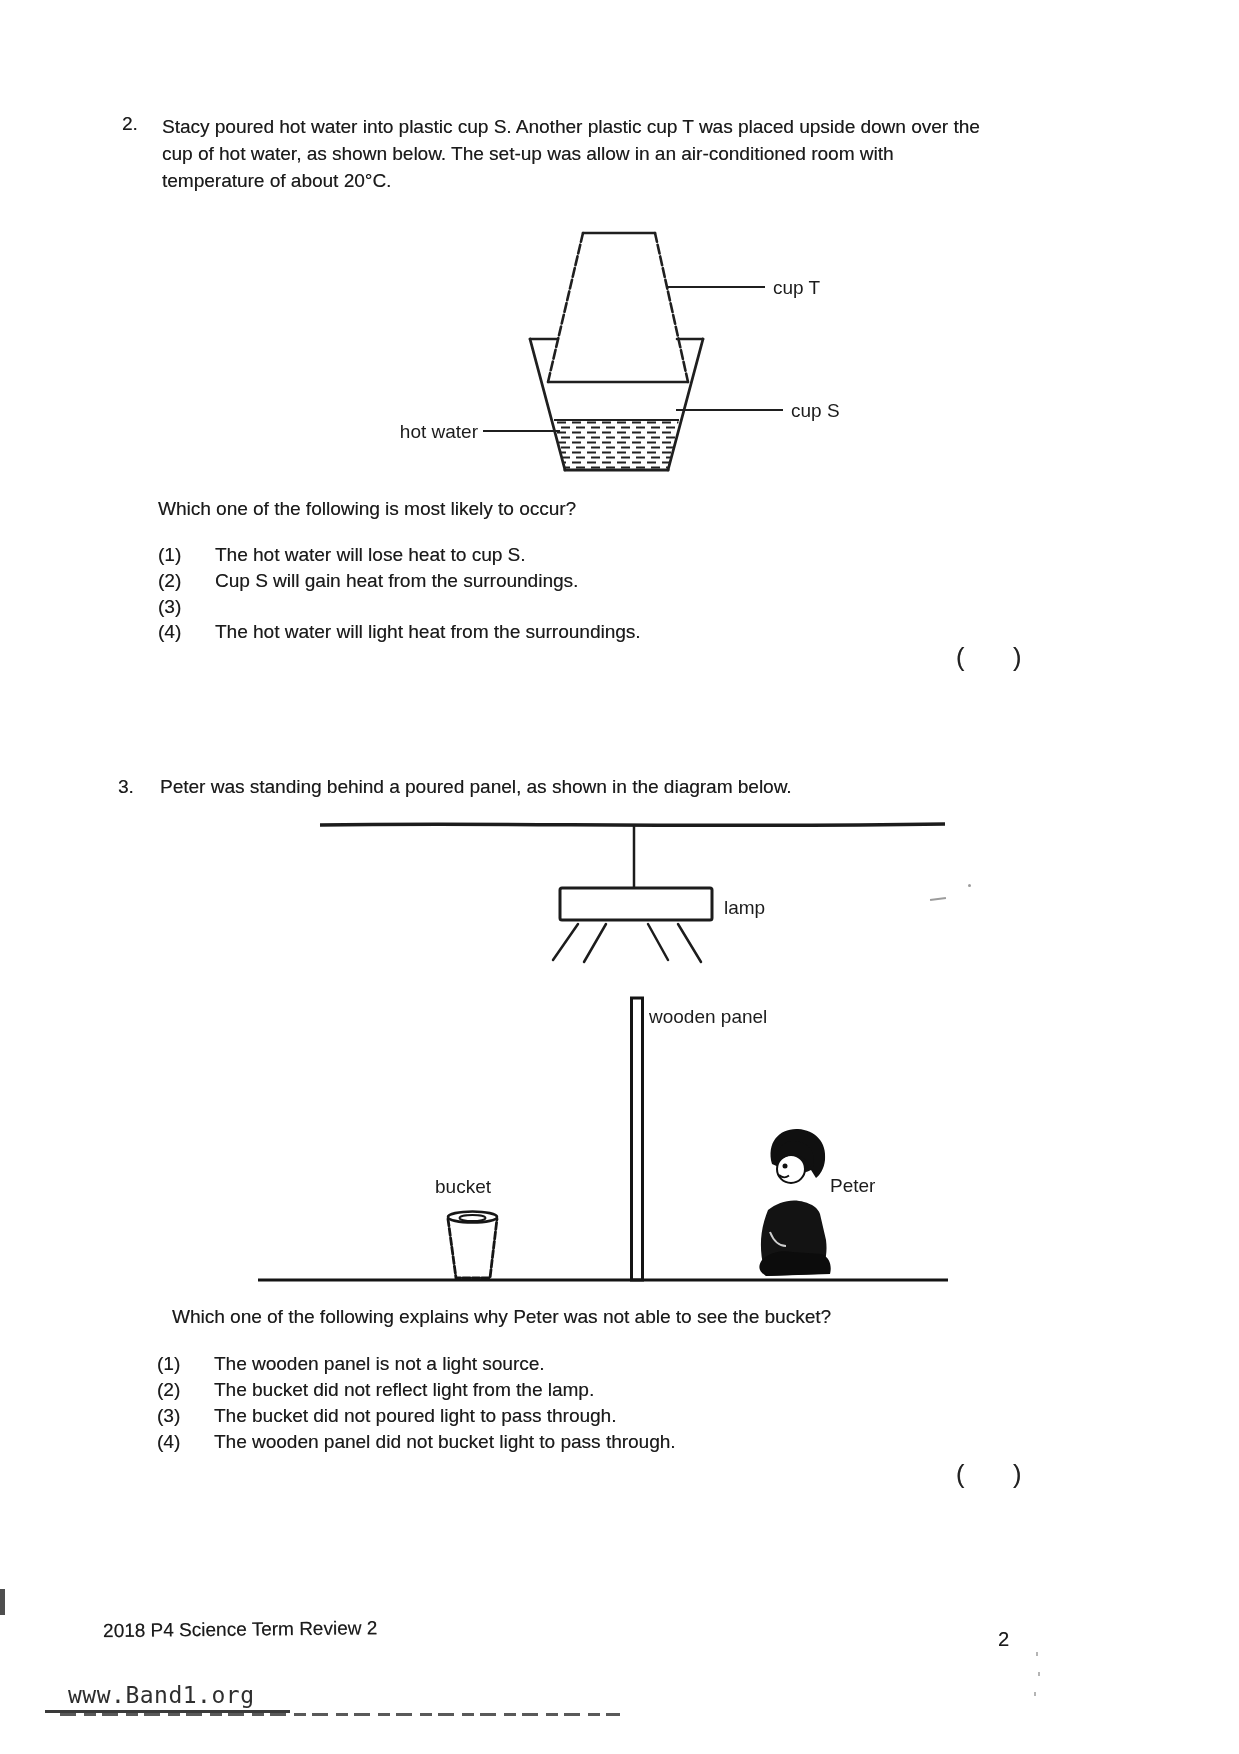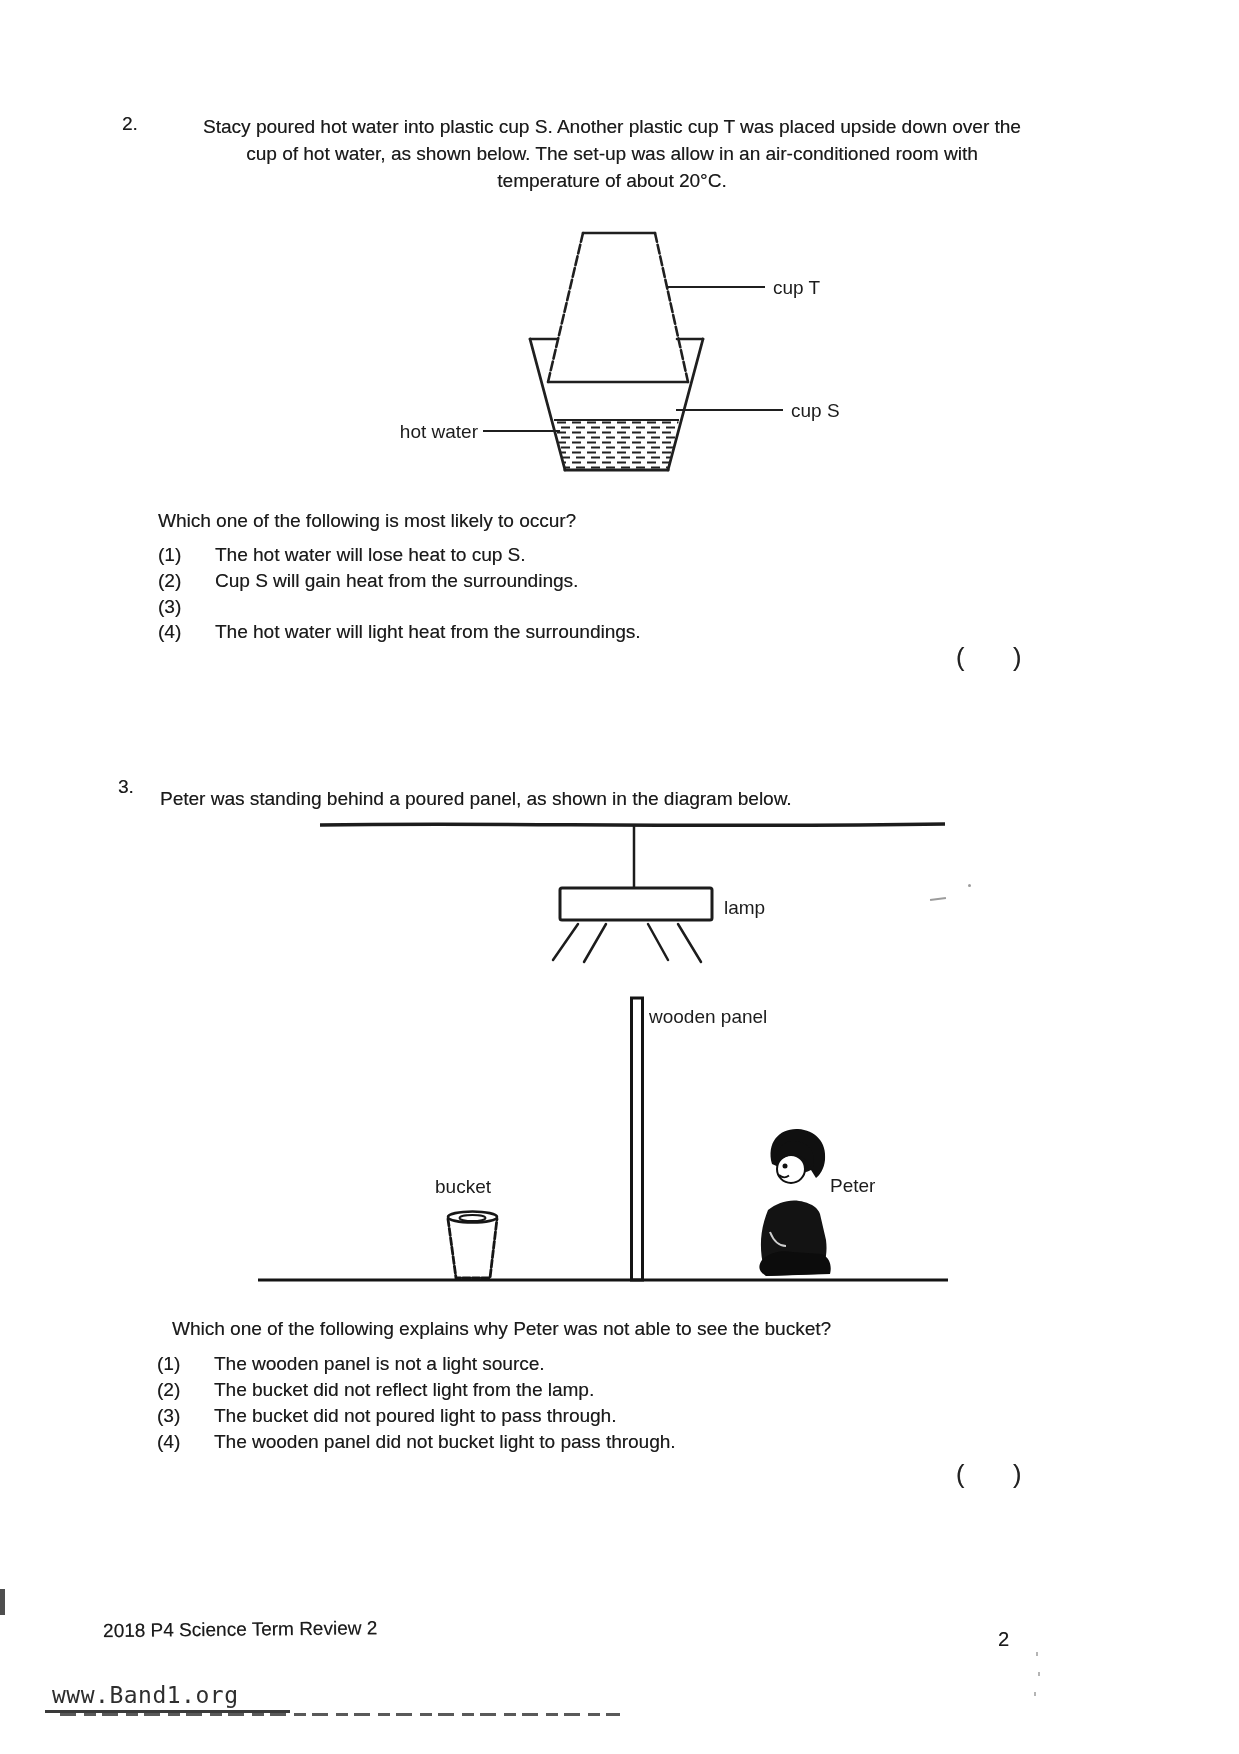--- a/index.html
+++ b/index.html
@@ -1,22 +1,22 @@
 <!DOCTYPE html>
 <html><head>
 <meta charset="utf-8">
 <style>
   html,body{margin:0;padding:0;background:#e8e8e8;}
   .page{position:relative;width:1239px;height:1754px;background:#ffffff;overflow:hidden;
         font-family:"Liberation Sans",sans-serif;color:#1b1b1b;}
   .abs{position:absolute;}
   .ink{text-shadow:0.25px 0.25px 0.6px rgba(25,25,25,0.55);}
   .qnum{font-size:19px;}
-  .stem{font-size:19px;line-height:27px;text-align:center;}
-  .qline{font-size:19px;margin-top:12px;}
+  .stem{font-size:19px;line-height:27px;}
+  .qline{font-size:19px;}
   .opts{display:block;}
   .opt{display:flex;font-size:19px;height:25.8px;align-items:flex-start;}
   .onum{width:57px;flex:none;}
   .bracket{font-size:25px;white-space:pre;letter-spacing:1px;color:#222;}
   .footer-left{font-size:19px;transform:rotate(-0.6deg);transform-origin:left;}
   .pagenum{font-size:20px;}
   .watermark{font-family:"DejaVu Sans Mono","Liberation Mono",monospace;font-size:23px;color:#2e2e2e;letter-spacing:.5px;}
   .solidline{height:2.5px;background:#3a3a3a;}
   .dashline{height:2.5px;background:repeating-linear-gradient(90deg,#3c3c3c 0 16px,transparent 16px 24px,#3c3c3c 24px 36px,transparent 36px 42px);opacity:.85;}
   .artifact{background:#5a5a5a;opacity:.6;}
@@ -161,21 +161,21 @@
         <span class="otext ink">The wooden panel did not bucket light to pass through.</span>
       </div>
     </div>
 
     <div class="abs bracket ink" style="left:956px;top:1460px;">(      )</div>
   </section>
 
   <footer>
     <div class="abs footer-left ink" style="left:103px;top:1620px;">2018 P4 Science Term Review 2</div>
     <div class="abs pagenum ink" style="left:998px;top:1628px;">2</div>
-    <div class="abs watermark" style="left:52px;top:1682px;">www.Band1.org</div>
+    <div class="abs watermark" style="left:68px;top:1682px;">www.Band1.org</div>
     <div class="abs solidline" style="left:45px;top:1710px;width:245px;"></div>
     <div class="abs dashline" style="left:60px;top:1713px;width:560px;"></div>
   </footer>
 
   <div class="abs artifact" style="left:930px;top:898px;width:16px;height:2px;transform:rotate(-8deg);"></div>
   <div class="abs artifact" style="left:968px;top:884px;width:3px;height:3px;border-radius:50%;"></div>
   <div class="abs artifact" style="left:0;top:1589px;width:5px;height:26px;opacity:.85;background:#2f2f2f;"></div>
   <div class="abs artifact" style="left:1036px;top:1652px;width:2px;height:4px;opacity:.45;"></div>
   <div class="abs artifact" style="left:1038px;top:1672px;width:2px;height:4px;opacity:.45;"></div>
   <div class="abs artifact" style="left:1034px;top:1692px;width:2px;height:4px;opacity:.45;"></div>

